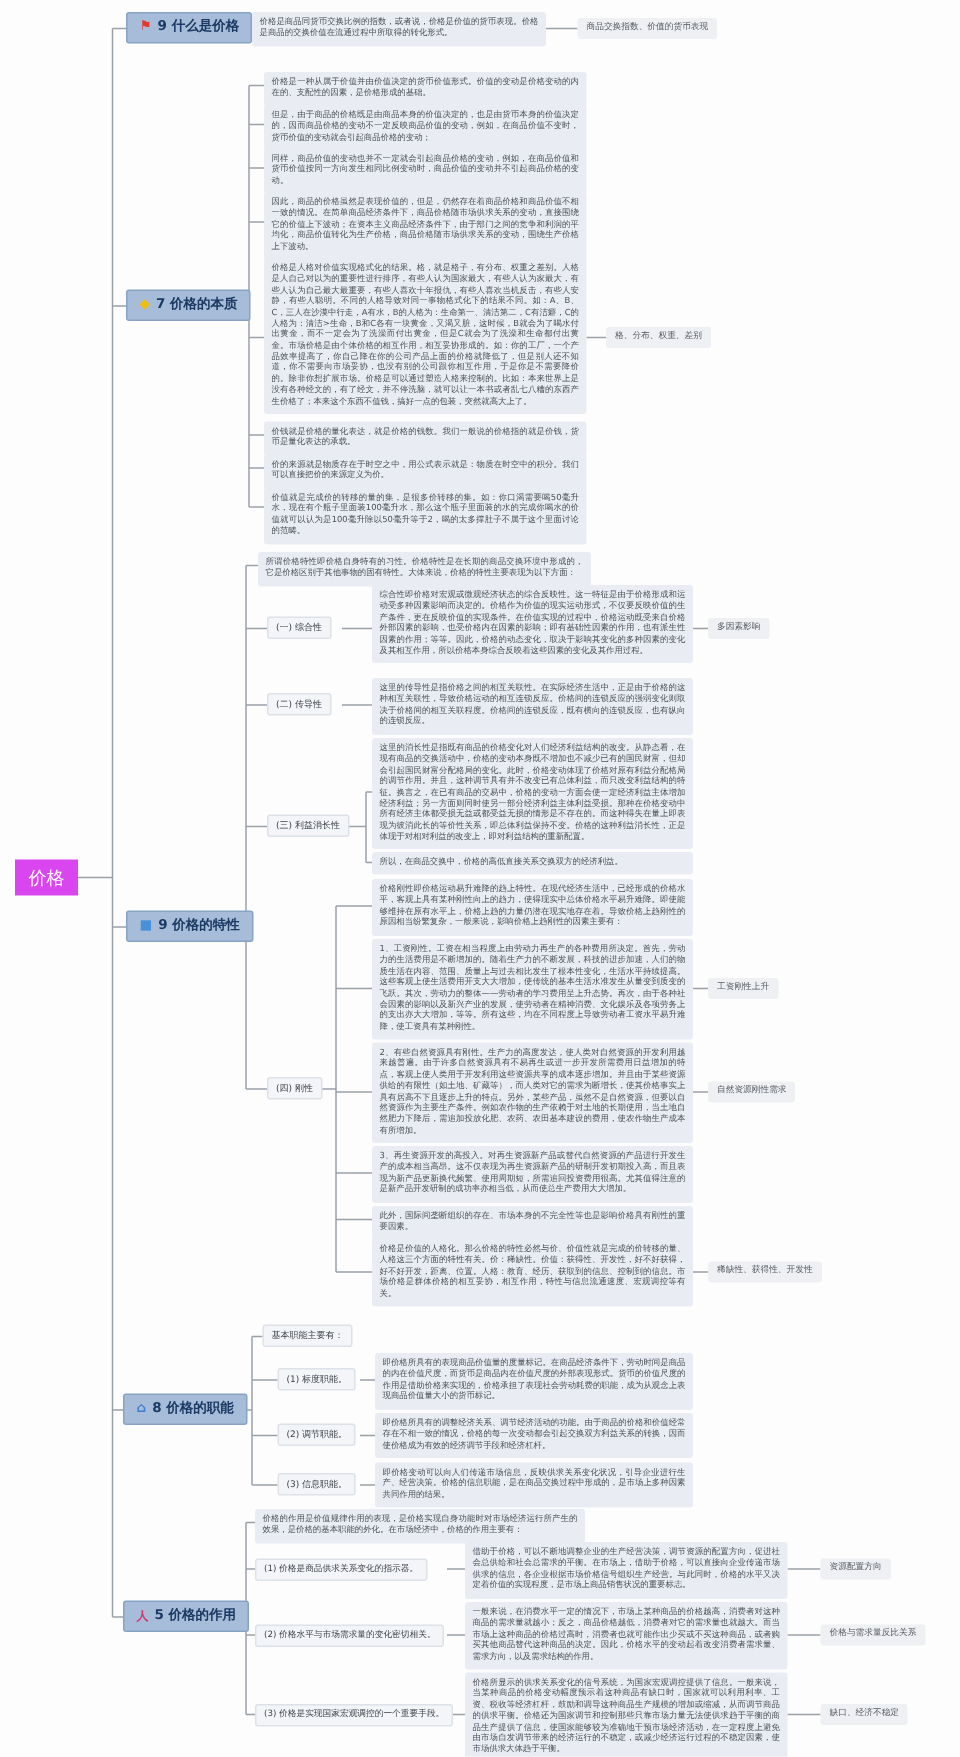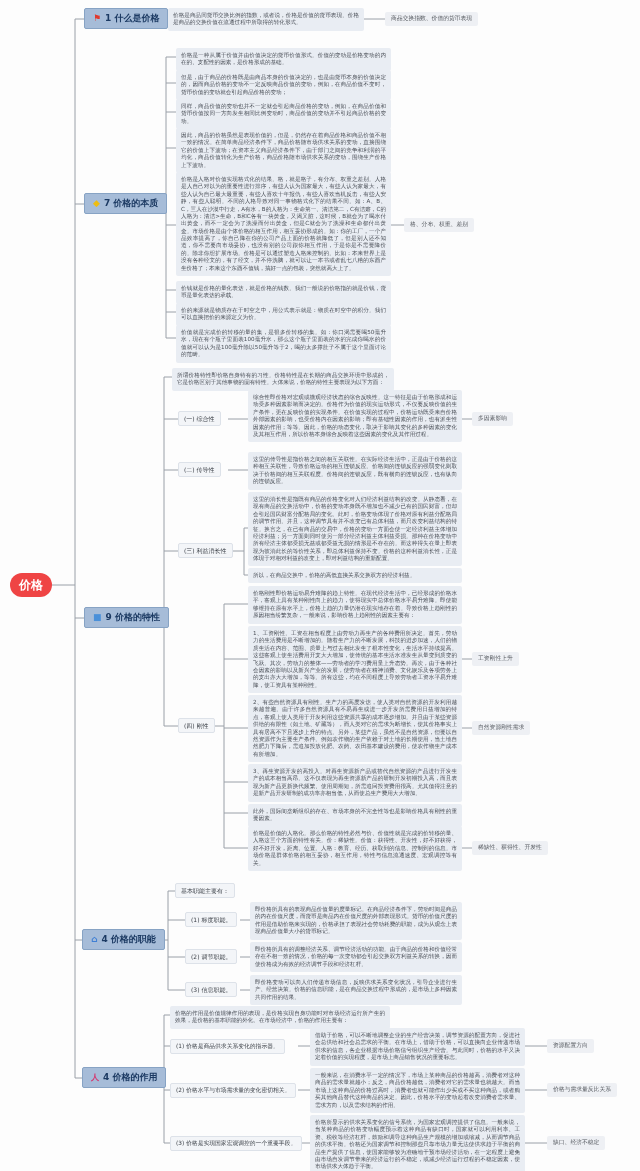--- a/index.html
+++ b/index.html
@@ -10,22 +10,22 @@
   .n{position:absolute;box-sizing:border-box;z-index:2;}
   .txt{background:#e9edf3;color:#4a4f57;font-size:5.6px;line-height:1.32;
        padding:4px 5px;border-radius:2px;text-align:justify;}
   .hdr{background:#a6bcd8;border:1px solid #87a3c4;color:#1c3a63;font-weight:bold;
        font-size:9px;line-height:1;padding:5px 8px;border-radius:2px;
        display:inline-flex;align-items:center;gap:4px;white-space:nowrap;}
   .leaf{background:#eef0f4;color:#55595f;font-size:5.8px;line-height:1;
         padding:4px 6px;border-radius:2px;white-space:nowrap;}
   .sub{background:#f3f5f8;border:1px solid #dde2e9;color:#3a3f46;font-size:6px;
        line-height:1;padding:3.5px 5px;border-radius:2px;white-space:nowrap;}
-  .root{background:#ef4444;color:#ffffff;font-weight:bold;font-size:12px;
-        line-height:1;padding:6px 9px;border-radius:12px;}
+  .root{background:#d946ef;color:#ffffff;font-weight:normal;font-size:12px;
+        line-height:1;padding:6px 9px;border-radius:0;}
   .ic{font-size:9px;line-height:1;display:inline-block;}
   .ic-red{color:#e0392e;} .ic-yellow{color:#eebd12;} .ic-blue{color:#4a90d9;}
   .ic-navy{color:#3f7fd4;} .ic-pink{color:#d6336c;font-size:8px;font-weight:bold;}
 </style>
 </head>
 <body>
 
 <div id="canvas">
 
   <svg class="wires" width="640" height="1171" viewBox="0 0 640 1171">
@@ -102,21 +102,21 @@
       <path d="M525,1046 H547"></path>
         <path d="M525,1090 H547"></path>
         <path d="M525,1143 H547"></path>
     </g>
   </svg>
 
   <div class="n root" style="left:10px;top:573px;">价格</div>
 
   <div class="n hdr" style="left:84px;top:8px;">
     <span class="ic ic-red">⚑</span>
-    <span>1 什么是价格</span>
+    <span>9 什么是价格</span>
   </div>
   <div class="n txt" style="left:168px;top:8px;width:196px;">价格是商品同货币交换比例的指数，或者说，价格是价值的货币表现。价格是商品的交换价值在流通过程中所取得的转化形式。</div>
   <div class="n leaf" style="left:385px;top:12px;">商品交换指数、价值的货币表现</div>
 
   <div class="n hdr" style="left:84px;top:193px;">
     <span class="ic ic-yellow">◆</span>
     <span>7 价格的本质</span>
   </div>
   <div class="n txt" style="left:176px;top:48px;width:215px;">价格是一种从属于价值并由价值决定的货币价值形式。价值的变动是价格变动的内在的、支配性的因素，是价格形成的基础。</div>
   <div class="n txt" style="left:176px;top:70px;width:215px;">但是，由于商品的价格既是由商品本身的价值决定的，也是由货币本身的价值决定的，因而商品价格的变动不一定反映商品价值的变动，例如，在商品价值不变时，货币价值的变动就会引起商品价格的变动；</div>
@@ -151,33 +151,33 @@
   <div class="n leaf" style="left:472px;top:652px;">工资刚性上升</div>
   <div class="n txt" style="left:248px;top:695px;width:214px;">2、有些自然资源具有刚性。生产力的高度发达，使人类对自然资源的开发利用越来越普遍。由于许多自然资源具有不易再生或进一步开发所需费用日益增加的特点，客观上使人类用于开发利用这些资源共享的成本逐步增加。并且由于某些资源供给的有限性（如土地、矿藏等），而人类对它的需求为断增长，使其价格事实上具有居高不下且逐步上升的特点。另外，某些产品，虽然不是自然资源，但要以自然资源作为主要生产条件。例如农作物的生产依赖于对土地的长期使用，当土地自然肥力下降后，需追加投放化肥、农药、农田基本建设的费用，使农作物生产成本有所增加。</div>
   <div class="n leaf" style="left:472px;top:721px;">自然资源刚性需求</div>
   <div class="n txt" style="left:248px;top:764px;width:214px;">3、再生资源开发的高投入。对再生资源新产品或替代自然资源的产品进行开发生产的成本相当高昂。这不仅表现为再生资源新产品的研制开发初期投入高，而且表现为新产品更新换代频繁、使用周期短，所需追回投资费用很高。尤其值得注意的是新产品开发研制的成功率亦相当低，从而使总生产费用大大增加。</div>
   <div class="n txt" style="left:248px;top:804px;width:214px;">此外，国际间垄断组织的存在、市场本身的不完全性等也是影响价格具有刚性的重要因素。</div>
   <div class="n txt" style="left:248px;top:826px;width:214px;">价格是价值的人格化。那么价格的特性必然与价、价值性就是完成的价转移的量、人格这三个方面的特性有关。价：稀缺性。价值：获得性、开发性，好不好获得，好不好开发，距离、位置。人格：教育、经历、获取到的信息、控制到的信息。市场价格是群体价格的相互妥协，相互作用，特性与信息流通速度、宏观调控等有关。</div>
   <div class="n leaf" style="left:472px;top:841px;">稀缺性、获得性、开发性</div>
 
   <div class="n hdr" style="left:82px;top:929px;">
     <span class="ic ic-navy">⌂</span>
-    <span>4 价格的职能</span>
+    <span>8 价格的职能</span>
   </div>
   <div class="n sub" style="left:175px;top:883px;">基本职能主要有：</div>
   <div class="n sub" style="left:185px;top:912px;">(1) 标度职能。</div>
   <div class="n txt" style="left:250px;top:902px;width:212px;">即价格所具有的表现商品价值量的度量标记。在商品经济条件下，劳动时间是商品的内在价值尺度，而货币是商品内在价值尺度的外部表现形式。货币的价值尺度的作用是借助价格来实现的，价格承担了表现社会劳动耗费的职能，成为从观念上表现商品价值量大小的货币标记。</div>
   <div class="n sub" style="left:185px;top:949px;">(2) 调节职能。</div>
   <div class="n txt" style="left:250px;top:942px;width:212px;">即价格所具有的调整经济关系、调节经济活动的功能。由于商品的价格和价值经常存在不相一致的情况，价格的每一次变动都会引起交换双方利益关系的转换，因而使价格成为有效的经济调节手段和经济杠杆。</div>
   <div class="n sub" style="left:185px;top:982px;">(3) 信息职能。</div>
   <div class="n txt" style="left:250px;top:975px;width:212px;">即价格变动可以向人们传递市场信息，反映供求关系变化状况，引导企业进行生产、经营决策。价格的信息职能，是在商品交换过程中形成的，是市场上多种因素共同作用的结果。</div>
 
   <div class="n hdr" style="left:82px;top:1067px;">
     <span class="ic ic-pink">人</span>
-    <span>4 价格的作用</span>
+    <span>5 价格的作用</span>
   </div>
   <div class="n txt" style="left:170px;top:1006px;width:220px;">价格的作用是价值规律作用的表现，是价格实现自身功能时对市场经济运行所产生的效果，是价格的基本职能的外化。在市场经济中，价格的作用主要有：</div>
 
   <div class="n sub" style="left:170px;top:1039px;font-size:5.8px;">(1) 价格是商品供求关系变化的指示器。</div>
   <div class="n txt" style="left:310px;top:1028px;width:215px;">借助于价格，可以不断地调整企业的生产经营决策，调节资源的配置方向，促进社会总供给和社会总需求的平衡。在市场上，借助于价格，可以直接向企业传递市场供求的信息，各企业根据市场价格信号组织生产经营。与此同时，价格的水平又决定着价值的实现程度，是市场上商品销售状况的重要标志。</div>
   <div class="n leaf" style="left:547px;top:1039px;">资源配置方向</div>
 
   <div class="n sub" style="left:170px;top:1083px;font-size:5.8px;">(2) 价格水平与市场需求量的变化密切相关。</div>
   <div class="n txt" style="left:310px;top:1068px;width:215px;">一般来说，在消费水平一定的情况下，市场上某种商品的价格越高，消费者对这种商品的需求量就越小；反之，商品价格越低，消费者对它的需求量也就越大。而当市场上这种商品的价格过高时，消费者也就可能作出少买或不买这种商品，或者购买其他商品替代这种商品的决定。因此，价格水平的变动起着改变消费者需求量、需求方向，以及需求结构的作用。</div>
   <div class="n leaf" style="left:547px;top:1083px;">价格与需求量反比关系</div>

